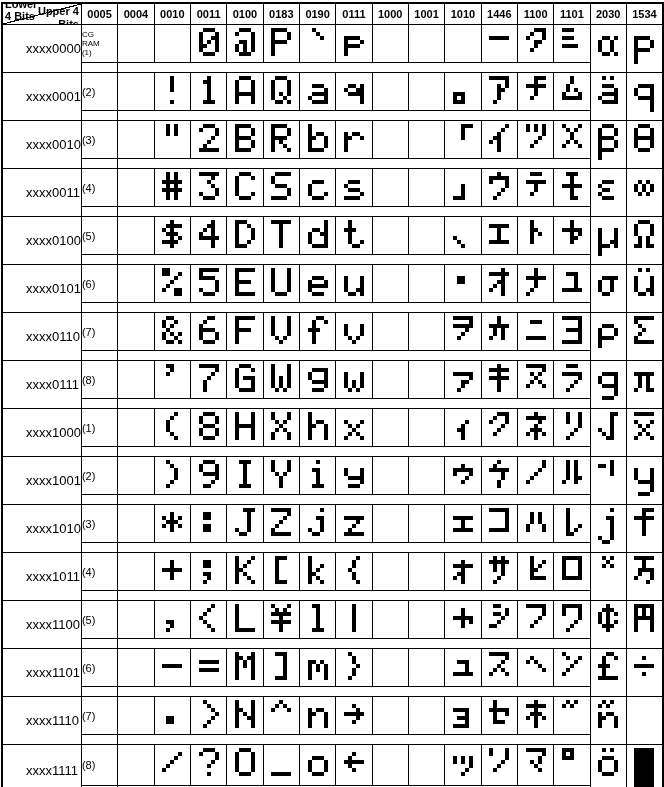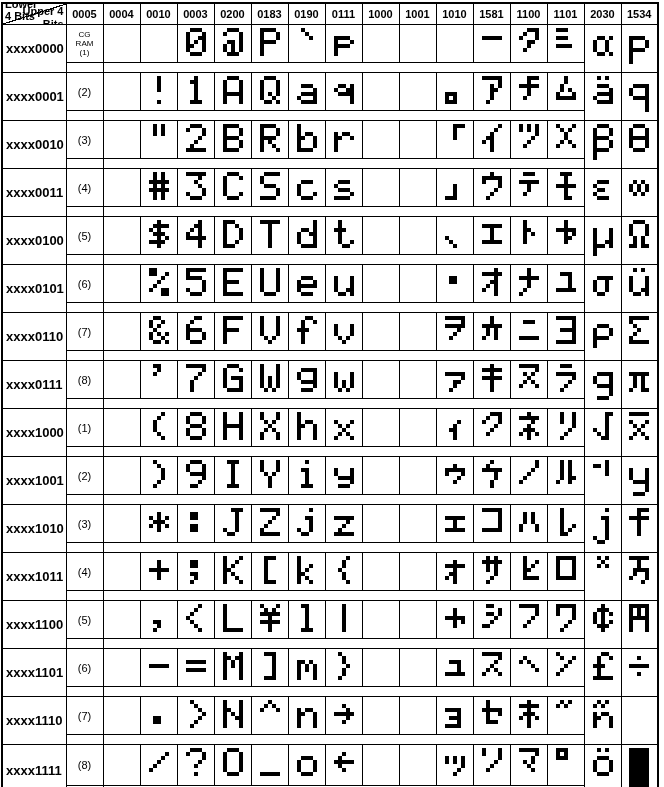--- a/index.html
+++ b/index.html
@@ -5,22 +5,22 @@
   html,body{margin:0;padding:0;background:#fff;}
   body{width:664px;font-family:"Liberation Sans",sans-serif;color:#000;}
   .wrap{padding:2px 0 0 1px;}
   table{border-collapse:collapse;border:2px solid #000;background:#fff;}
   td{border:1px solid #000;padding:0;background:#fff;vertical-align:top;overflow:hidden;}
   tr.hdr td{height:20px;text-align:center;vertical-align:middle;font-weight:bold;font-size:11px;}
   td.corner{position:relative;font-size:7.5px;font-weight:bold;line-height:1.15;
     background:linear-gradient(to bottom right,#fff 48.5%,#000 48.5%,#000 51.5%,#fff 51.5%);}
   td.corner .cu{position:absolute;top:1px;right:2px;text-align:right;white-space:pre-line;}
   td.corner .cl{position:absolute;bottom:1px;left:2px;text-align:left;white-space:pre-line;}
-  td.lbl{vertical-align:middle;font-size:13px;font-weight:bold;padding-left:3px;text-align:left;}
-  td.cg{height:37px;text-align:center;vertical-align:middle;font-size:11px;white-space:pre-line;}
+  td.lbl{vertical-align:middle;font-size:13px;font-weight:normal;padding-left:23px;text-align:left;}
+  td.cg{height:37px;vertical-align:middle;font-size:11px;white-space:pre-line;}
   td.cg.cgs{font-size:8px;line-height:1.15;}
   td.cell{height:37px;text-align:center;}
   tr.srow td{height:9px;}
   svg.glyph{display:inline-block;margin-top:3px;fill:#000;}
 </style>
 </head>
 <body>
 
 <div class="wrap">
   <table>
@@ -47,29 +47,29 @@
         <tr class="hdr">
           <td class="corner">
             <span class="cu">Upper 4
 Bits</span>
             <span class="cl">Lower
 4 Bits</span>
           </td>
           <td>0005</td>
           <td>0004</td>
           <td>0010</td>
-          <td>0003</td>
-          <td>0200</td>
+          <td>0011</td>
+          <td>0100</td>
           <td>0183</td>
           <td>0190</td>
           <td>0111</td>
           <td>1000</td>
           <td>1001</td>
           <td>1010</td>
-          <td>1581</td>
+          <td>1446</td>
           <td>1100</td>
           <td>1101</td>
           <td>2030</td>
           <td>1534</td>
         </tr>
         <tr class="mrow">
           <td class="lbl" rowspan="2">xxxx0000</td>
           <td class="cg cgs">CG
 RAM
 (1)</td>

